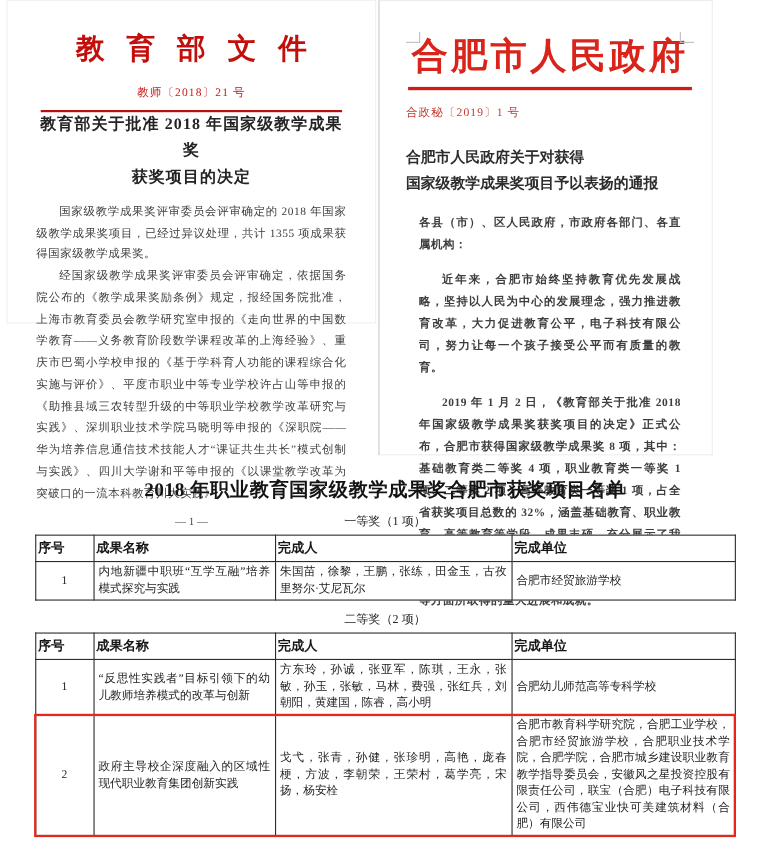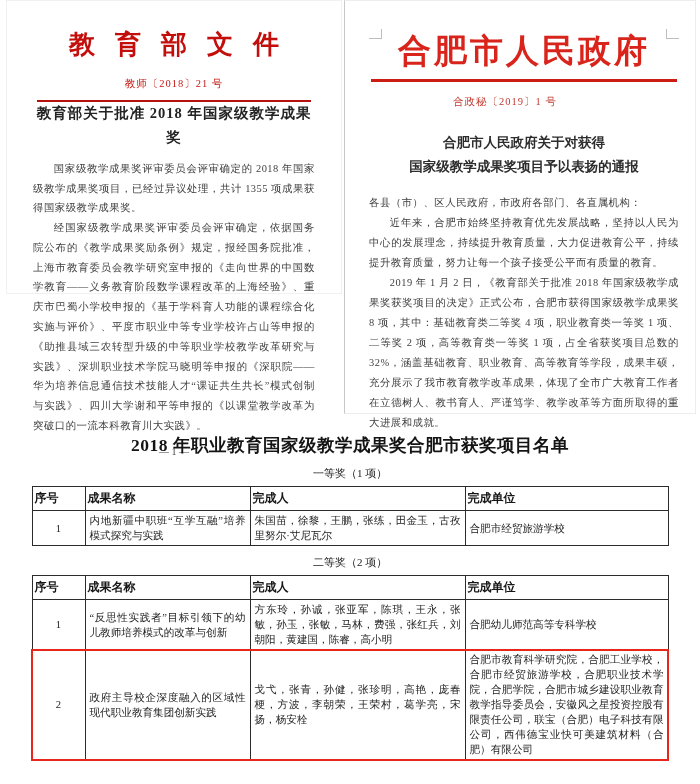--- a/index.html
+++ b/index.html
@@ -15,34 +15,34 @@
     letter-spacing:20px;padding-left:20px;margin-top:12px;}
   .ml-docnum{color:#c41a14;font-size:10.5px;text-align:center;margin-top:15px;letter-spacing:1px;}
   .ml-rule{border:none;border-top:2px solid #b5120e;margin:9px 4px 0 4px;}
   .ml-title{font-size:14.5px;font-weight:bold;color:#242424;text-align:center;
     line-height:1.65;letter-spacing:1px;}
   .ml-body{margin-top:9px;}
   .ml-body p{margin:0;font-size:10.4px;color:#3e3e3e;line-height:1.9;
     text-align:justify;text-indent:2em;letter-spacing:0.5px;}
   .ml-pageno{text-align:center;font-size:10px;color:#4a4a4a;margin-top:10px;}
   
-  .page-right{left:344px;width:352px;height:414px;border:1px solid #ededed;
+  .page-right{left:344px;width:304px;height:414px;border:1px solid #ededed;
     border-left:1px solid #c9c9c9;padding:12px 16px 0 24px;}
   .corner-mark{position:absolute;width:12px;height:9px;}
   .corner-mark.cm-left{left:24px;top:28px;border-bottom:1px solid #bdbdbd;border-right:1px solid #bdbdbd;}
   .corner-mark.cm-right{right:16px;top:28px;border-bottom:1px solid #bdbdbd;border-left:1px solid #bdbdbd;}
   .mr-header{color:#d8241b;font-weight:bold;font-size:33px;text-align:center;margin-top:16px;
     font-family:"Liberation Sans","DejaVu Sans",sans-serif;letter-spacing:3px;}
   .mr-rule{border:none;border-top:3px solid #cb1d14;margin:5px 2px 0 2px;}
-  .mr-docnum{color:#c03a30;font-size:10.5px;text-align:center;padding-right:38px;margin-top:13px;letter-spacing:1px;}
-  .mr-title{font-size:13.5px;font-weight:bold;color:#2d2d2d;text-align:center;line-height:1.75;
+  .mr-docnum{color:#c03a30;font-size:10.5px;text-align:left;padding-right:38px;margin-top:13px;letter-spacing:1px;}
+  .mr-title{font-size:13.5px;font-weight:bold;color:#2d2d2d;text-align:left;line-height:1.75;
     margin-top:22px;font-family:"Liberation Sans","DejaVu Sans",sans-serif;}
   .mr-body{margin-top:15px;}
-  .mr-body p{margin:0;font-size:10.4px;color:#3e3e3e;line-height:1.92;
-    text-align:justify;letter-spacing:0.5px;}
+  .mr-body p{margin:12px;font-size:10.4px;color:#3e3e3e;line-height:1.92;
+    text-align:justify;letter-spacing:0.5px;font-weight:bold;}
   .mr-body p.indent{text-indent:2em;}
   
   .table-area{position:absolute;left:0;top:433px;width:700px;}
   .tbl-title{font-size:17.5px;font-weight:bold;color:#141414;text-align:center;letter-spacing:0.5px;}
   .tbl-sec-label{font-size:11px;color:#222;text-align:center;margin-top:9px;}
   table.award{width:636px;margin:5px auto 0 auto;border-collapse:collapse;table-layout:fixed;background:#fff;}
   table.award th{border:1px solid #2b2b2b;font-size:12px;font-weight:bold;color:#161616;
     text-align:left;padding:3px 2px;}
   table.award td{border:1px solid #2b2b2b;font-size:10.6px;color:#1d1d1d;
     padding:2px 4px;line-height:1.42;vertical-align:middle;text-align:justify;}
@@ -51,41 +51,42 @@
 </style>
 </head>
 <body>
 
 <div class="page page-left">
   <div class="ml-header">教育部文件</div>
   <div class="ml-docnum">教师〔2018〕21 号</div>
   <hr class="ml-rule">
   <div class="ml-title">
     <div>教育部关于批准 2018 年国家级教学成果奖</div>
+    <div>获奖项目的决定</div>
   </div>
   <div class="ml-body">
     <p>国家级教学成果奖评审委员会评审确定的 2018 年国家级教学成果奖项目，已经过异议处理，共计 1355 项成果获得国家级教学成果奖。</p>
     <p>经国家级教学成果奖评审委员会评审确定，依据国务院公布的《教学成果奖励条例》规定，报经国务院批准，上海市教育委员会教学研究室申报的《走向世界的中国数学教育——义务教育阶段数学课程改革的上海经验》、重庆市巴蜀小学校申报的《基于学科育人功能的课程综合化实施与评价》、平度市职业中等专业学校许占山等申报的《助推县域三农转型升级的中等职业学校教学改革研究与实践》、深圳职业技术学院马晓明等申报的《深职院——华为培养信息通信技术技能人才“课证共生共长”模式创制与实践》、四川大学谢和平等申报的《以课堂教学改革为突破口的一流本科教育川大实践》。</p>
   </div>
   <div class="ml-pageno">— 1 —</div>
 </div>
 
 <div class="page page-right">
   <div class="corner-mark cm-left"></div>
   <div class="corner-mark cm-right"></div>
   <div class="mr-header">合肥市人民政府</div>
   <hr class="mr-rule">
   <div class="mr-docnum">合政秘〔2019〕1 号</div>
   <div class="mr-title">
     <div>合肥市人民政府关于对获得</div>
     <div>国家级教学成果奖项目予以表扬的通报</div>
   </div>
   <div class="mr-body">
     <p>各县（市）、区人民政府，市政府各部门、各直属机构：</p>
-    <p class="indent">近年来，合肥市始终坚持教育优先发展战略，坚持以人民为中心的发展理念，持续提升教育质量，大力促进教育公平，持续提升教育质量，努力让每一个孩子接受公平而有质量的教育。</p>
+    <p class="indent">近年来，合肥市始终坚持教育优先发展战略，坚持以人民为中心的发展理念，强力推进教育改革，大力促进教育公平，电子科技有限公司，努力让每一个孩子接受公平而有质量的教育。</p>
     <p class="indent">2019 年 1 月 2 日，《教育部关于批准 2018 年国家级教学成果奖获奖项目的决定》正式公布，合肥市获得国家级教学成果奖 8 项，其中：基础教育类二等奖 4 项，职业教育类一等奖 1 项、二等奖 2 项，高等教育类一等奖 1 项，占全省获奖项目总数的 32%，涵盖基础教育、职业教育、高等教育等学段，成果丰硕，充分展示了我市教育教学改革成果，体现了全市广大教育工作者在立德树人、教书育人、严谨笃学、教学改革等方面所取得的重大进展和成就。</p>
   </div>
 </div>
 
 <div class="table-area">
   <div class="tbl-title">2018 年职业教育国家级教学成果奖合肥市获奖项目名单</div>
 
   <div class="tbl-sec-label">一等奖（1 项）</div>
   <table class="award">
     <colgroup>

